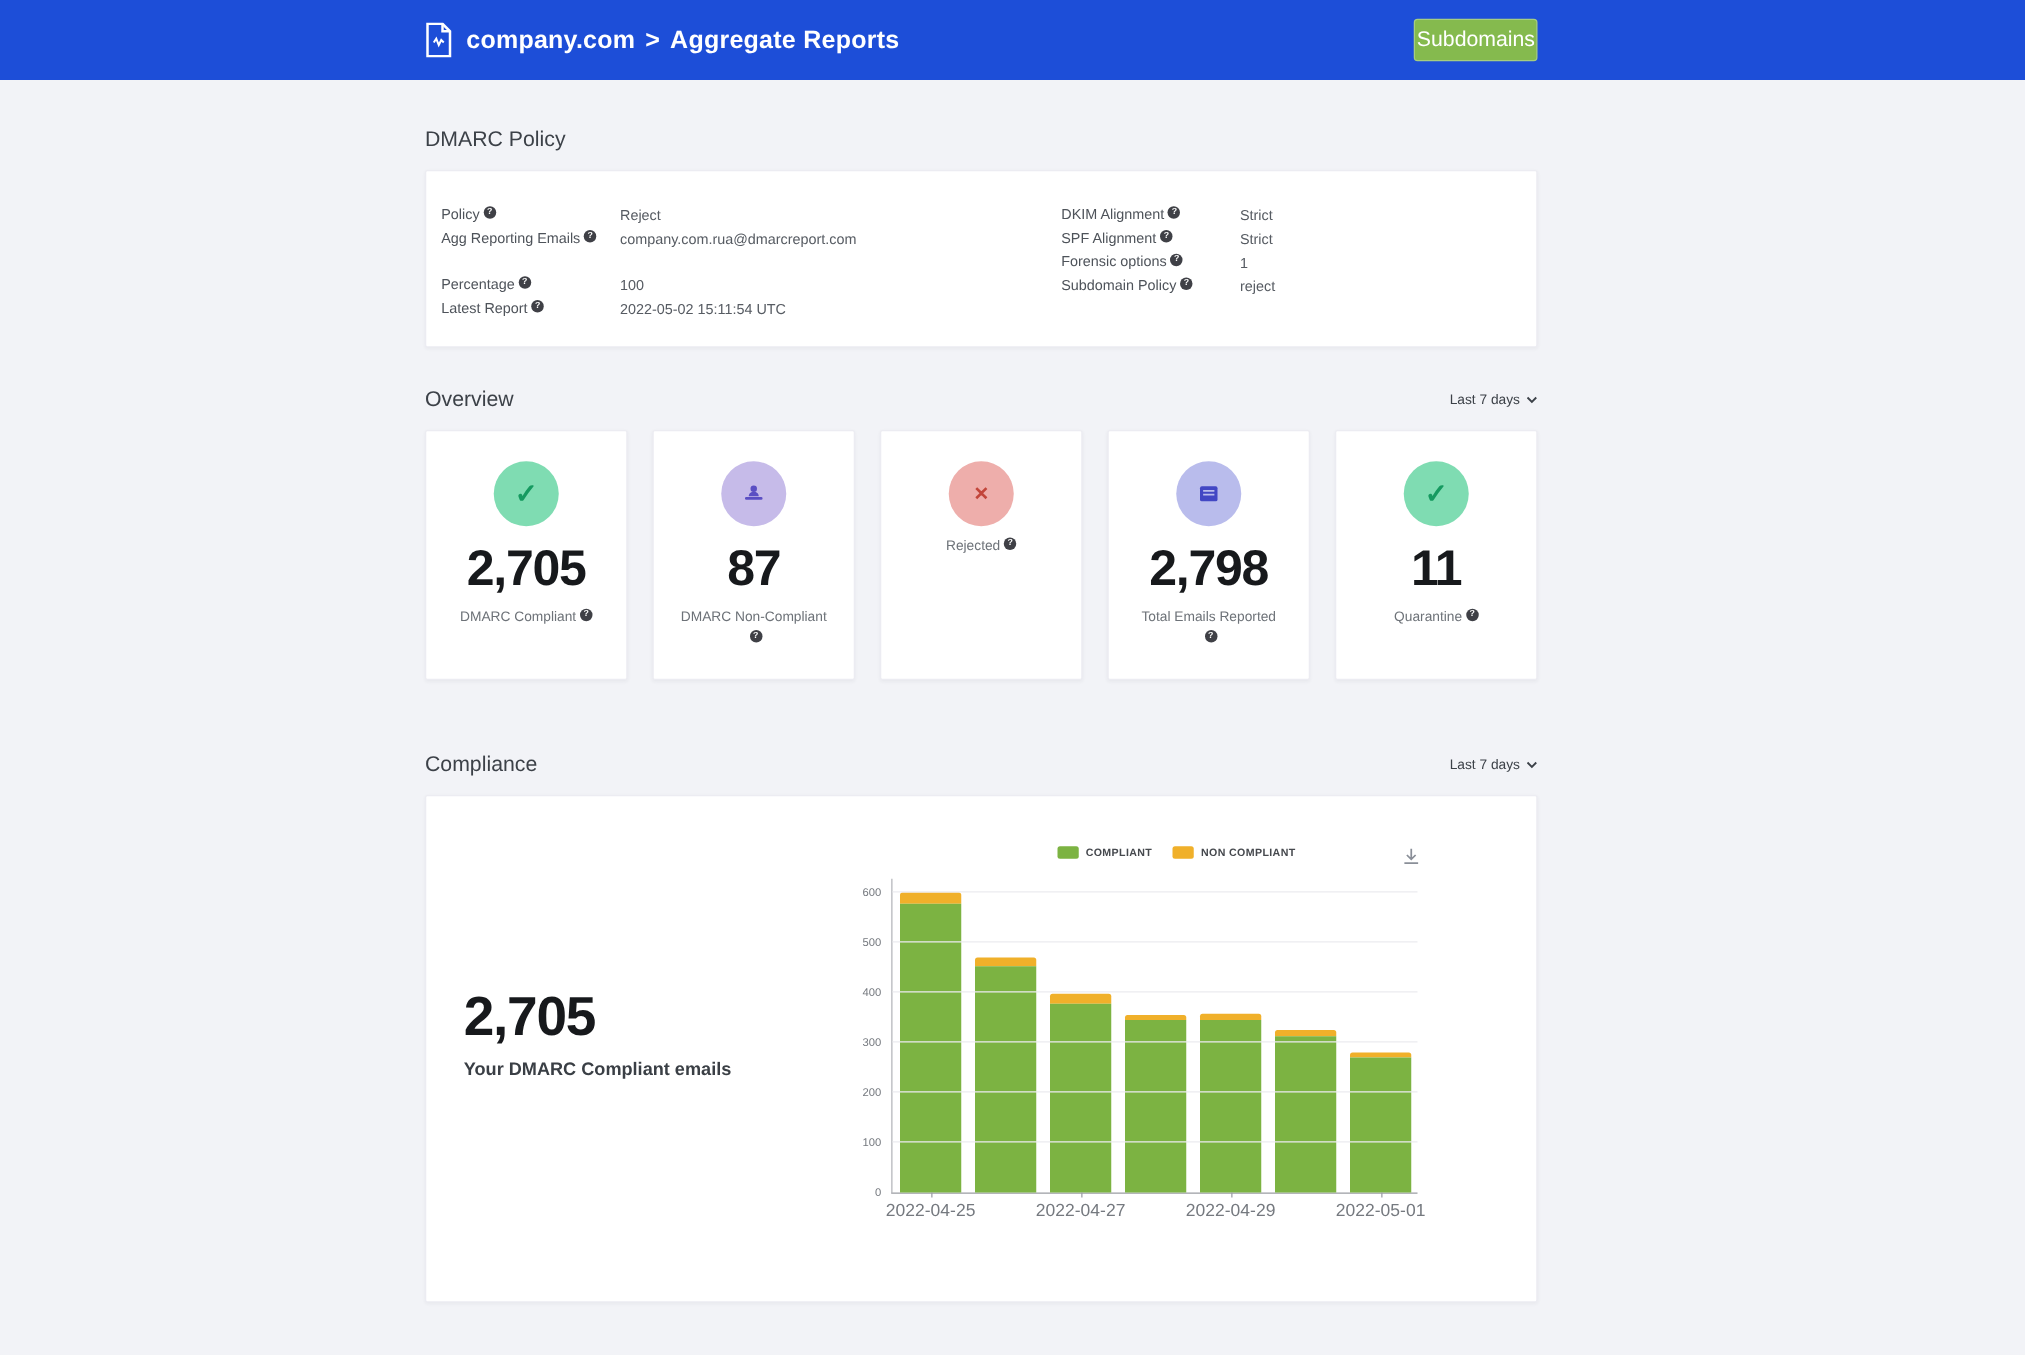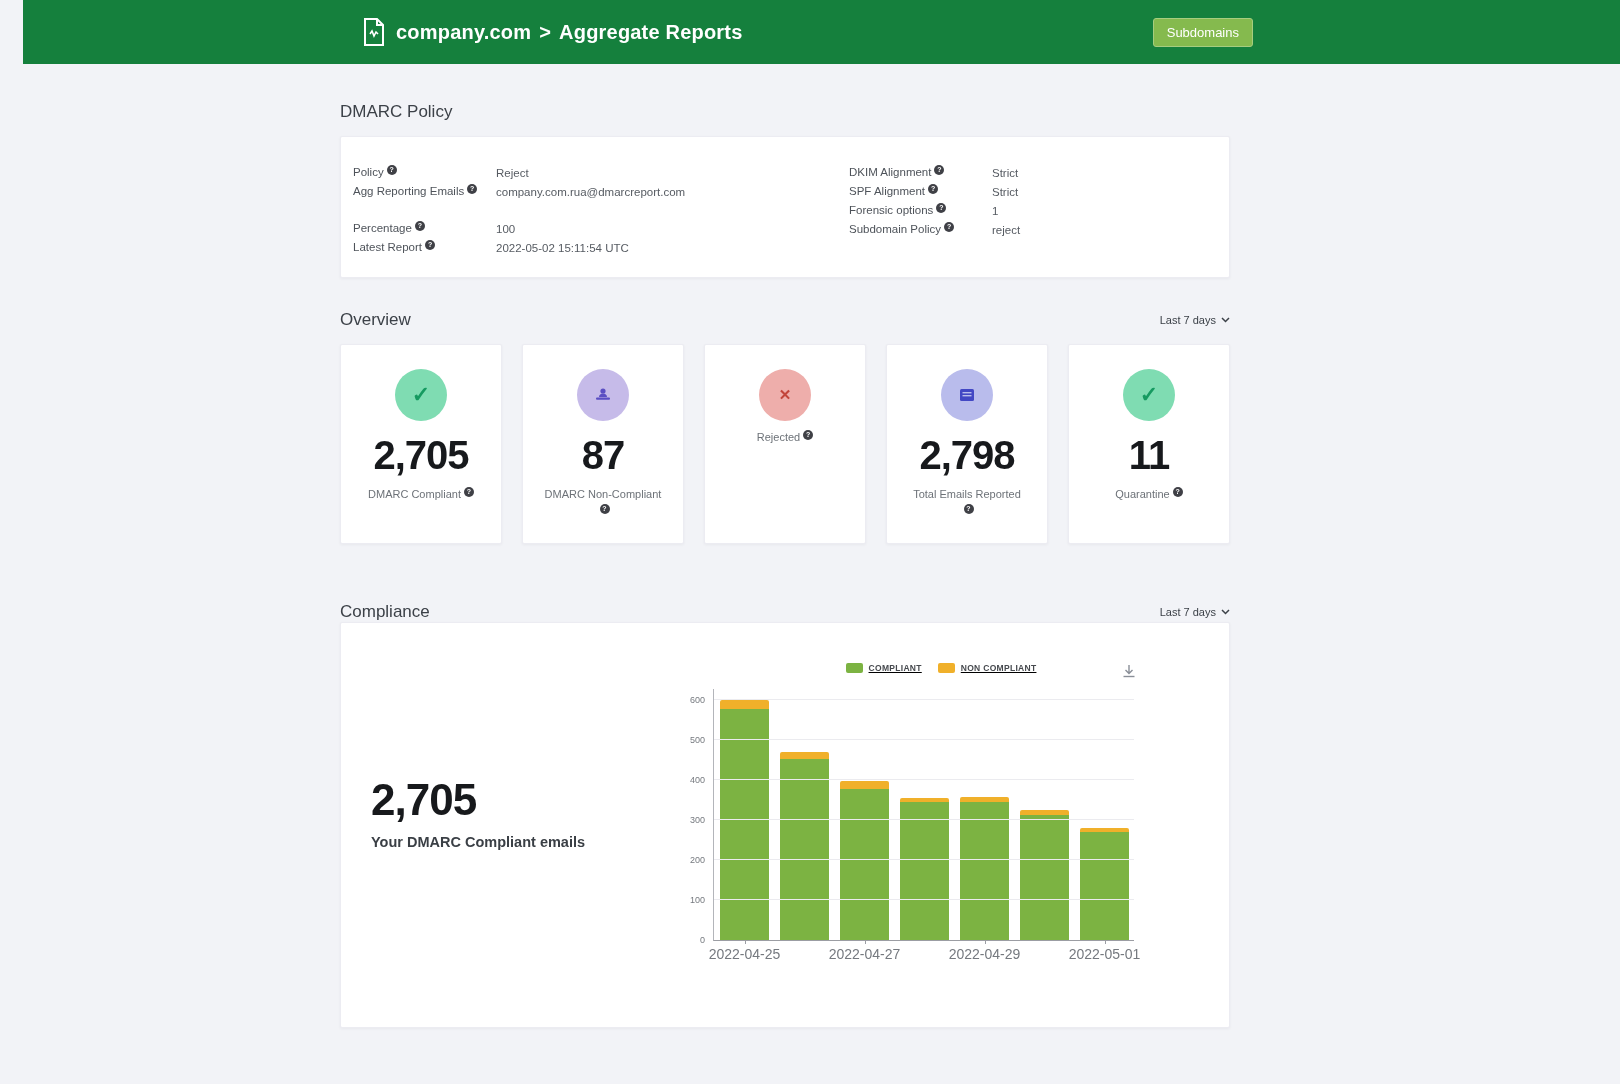--- a/index.html
+++ b/index.html
@@ -5,21 +5,21 @@
   * { margin:0; padding:0; box-sizing:border-box; }
   html,body { width:1620px; height:1084px; }
   body { background:#f2f3f7; font-family:"Liberation Sans", sans-serif; overflow:hidden; }
 
   
   .topbar { height:64px; background:#5753cb; display:flex; align-items:center; }
   .topbar-inner { width:890px; margin-left:340px; display:flex; align-items:center; }
   .doc-icon { margin-right:11px; display:flex; }
   .topbar-title { color:#fff; font-size:20px; font-weight:bold; letter-spacing:.2px; display:flex; gap:8px; }
   .btn-subdomains { margin-left:auto; background:#85ba4e; border:1px solid #a6cd7f; color:#fff;
-    font-size:13px; padding:6px 13px; border-radius:3px; cursor:pointer; font-family:inherit; }
+    font-size:17px; padding:6px 1px; border-radius:3px; cursor:pointer; font-family:inherit; }
 
   .content { width:890px; margin-left:340px; }
   .section-heading { font-size:17px; color:#3c4148; font-weight:normal; }
   .policy-heading { padding-top:38px; margin-bottom:14px; }
   .card { background:#fff; border:1px solid #ececf2; box-shadow:0 1px 3px rgba(40,40,60,.05); border-radius:2px; }
 
   
   .policy-card { height:142px; position:relative; font-size:11.5px; }
   .policy-col { position:absolute; top:26px; }
   .policy-col.left  { left:12px; }
@@ -27,59 +27,59 @@
   .policy-row { display:flex; height:19px; align-items:center; }
   .policy-row.gapped { margin-top:18px; }
   .policy-label { width:143px; color:#4e535a; }
   .policy-value { color:#565b62; }
   .info-dot { display:inline-block; width:10px; height:10px; background:#3f4046; color:#fff; border-radius:50%;
     font-size:7px; line-height:10px; text-align:center; position:relative; top:-4px; margin-left:3px; font-weight:bold; cursor:pointer; }
 
   
   .section-row { display:flex; align-items:center; justify-content:space-between; }
   .overview-row   { margin-top:32px; margin-bottom:14px; }
-  .compliance-row { margin-top:58px; margin-bottom:0; }
+  .compliance-row { margin-top:58px; margin-bottom:14px; }
   .range-select { display:flex; align-items:center; gap:5px; font-size:11px; color:#3c4148; cursor:pointer; }
 
   
   .cards-row { display:flex; gap:20px; }
   .stat-card { width:162px; height:200px; text-align:center; padding-top:24px; }
   .stat-circle { width:52px; height:52px; border-radius:50%; margin:0 auto; display:flex; align-items:center; justify-content:center; }
   .stat-value { font-size:40px; font-weight:bold; color:#17191c; margin-top:12px; letter-spacing:-1px; }
   .stat-label { font-size:11px; color:#6d7278; margin:8px auto 0; width:118px; line-height:1.55; }
   .glyph-check { color:#169a60; font-size:22px; font-weight:bold; }
   .glyph-x { color:#c2453a; font-size:15px; font-weight:bold; }
 
   
   .compliance-card { height:406px; position:relative; margin-bottom:20px; }
   .summary { position:absolute; left:30px; top:152px; }
   .summary-value { font-size:44px; font-weight:bold; color:#17191c; letter-spacing:-1px; }
   .summary-label { font-size:14.5px; font-weight:bold; color:#3a3f45; margin-top:9px; }
   .download-btn { position:absolute; right:92px; top:40px; cursor:pointer; background:none; border:none; }
 
-  .chart-area { position:absolute; left:340px; top:40px; width:480px;text-decoration:underline; }
+  .chart-area { position:absolute; left:340px; top:40px; width:480px; }
   .legend { display:flex; justify-content:center; gap:16px; margin-bottom:16px; margin-left:40px; }
   .legend-item { display:flex; align-items:center; gap:6px; font-size:8.5px; color:#46494e; letter-spacing:.3px; cursor:pointer; font-weight:bold; }
   .legend-swatch { width:17px; height:10px; border-radius:2px; }
 
   .chart-body { display:flex; }
   .y-axis { width:32px; position:relative; height:252px; }
   .y-tick { position:absolute; right:8px; font-size:9px; color:#75797f; }
   .plot { position:relative; width:421px; height:252px; border-left:1px solid #b3b5ba; border-bottom:1px solid #9b9da3; }
   .gridline { position:absolute; left:0; right:0; height:1px; background:#ebebef; }
   .bars { position:absolute; left:6px; bottom:0; display:flex; gap:11px; align-items:flex-end; }
   .bar { width:49px; display:flex; flex-direction:column; justify-content:flex-end; }
   .seg-top { border-radius:2px 2px 0 0; }
   .x-labels span { position:absolute; font-size:14px; color:#75797f; top:100%; margin-top:6px; transform:translateX(-50%); white-space:nowrap; }
   .x-tick-mark { position:absolute; top:100%; width:1px; height:4px; background:#9b9da3; }
 </style>
 </head>
 <body>
 
-<header class="topbar" style="background: #15803d; margin-left: 23px;">
+<header class="topbar" style="background: #1d4ed8;">
   <div class="topbar-inner">
     <span class="doc-icon">
       <svg width="22" height="28" viewBox="0 0 22 28" fill="none">
         <path d="M2 1h12l6 6v20H2z" stroke="#fff" stroke-width="2" fill="none"></path>
         <path d="M14 1v6h6" stroke="#fff" stroke-width="2" fill="none"></path>
         <path d="M7 16l2-3 2 5 2-4 2 2" stroke="#fff" stroke-width="1.6" fill="none"></path>
       </svg>
     </span>
     <h1 class="topbar-title">
       <span>company.com</span>

